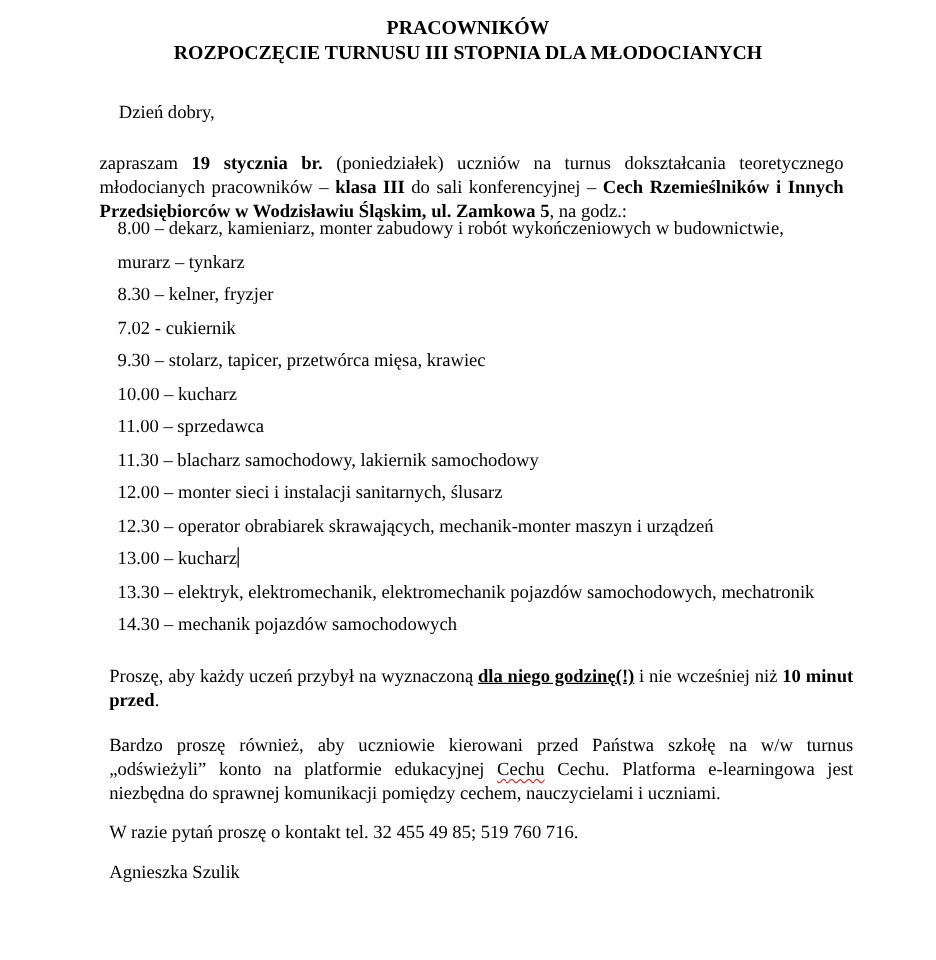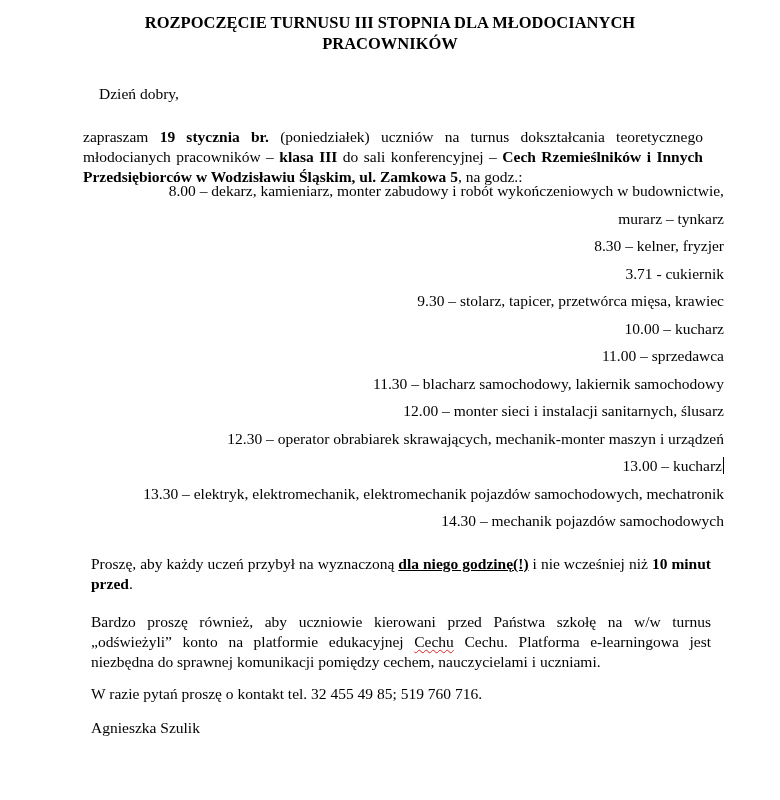--- a/index.html
+++ b/index.html
@@ -12,21 +12,21 @@
   .title {
     position: absolute; left: 100px; top: 12px; width: 580px;
     text-align: center; font-weight: bold; font-size: 16.5px; line-height: 21px;
   }
   .greeting { position: absolute; left: 99px; top: 84px; line-height: 20px; }
   .intro {
     position: absolute; left: 83px; top: 107px; width: 620px;
     text-align: justify; line-height: 20px; text-align-last: left; margin-top: 20px;
   }
   .intro b { font-weight: bold; }
-  .schedule { position: absolute; left: 84px; top: 180px; width: 640px; text-align: right; }
+  .schedule { position: absolute; left: 98px; top: 180px; width: 640px; }
   .schedule .row { height: 27.5px; line-height: 22px; white-space: nowrap; }
   .cursor {
     display: inline-block; width: 1px; height: 17px; background: #000;
     vertical-align: -3px; margin-left: 1px;
   }
   .para {
     position: absolute; left: 91px; width: 620px; line-height: 20px;
     text-align: justify; text-align-last: left;
   }
   .p-arrival { top: 554px; }
@@ -37,33 +37,33 @@
   .spell {
     text-decoration: underline wavy #e02020;
     text-decoration-thickness: 1px;
     text-underline-offset: 2px;
   }
 </style>
 </head>
 <body>
 
 <div class="title">
+  <div>PRACOWNIKÓW</div>
   <div>ROZPOCZĘCIE TURNUSU III STOPNIA DLA MŁODOCIANYCH</div>
-  <div>PRACOWNIKÓW</div>
 </div>
 
 <div class="greeting">Dzień dobry,</div>
 
 <div class="intro"><span>zapraszam </span><b>19 stycznia br.</b><span> (poniedziałek) uczniów na turnus dokształcania teoretycznego młodocianych pracowników – </span><b>klasa III</b><span> do sali konferencyjnej – </span><b>Cech Rzemieślników i Innych Przedsiębiorców w Wodzisławiu Śląskim, ul. Zamkowa 5</b><span>, na godz.:</span></div>
 
 <div class="schedule">
   <div class="row">8.00 – dekarz, kamieniarz, monter zabudowy i robót wykończeniowych w budownictwie,</div>
   <div class="row">murarz – tynkarz</div>
   <div class="row">8.30 – kelner, fryzjer</div>
-  <div class="row">3.71 - cukiernik</div>
+  <div class="row">7.02 - cukiernik</div>
   <div class="row">9.30 – stolarz, tapicer, przetwórca mięsa, krawiec</div>
   <div class="row">10.00 – kucharz</div>
   <div class="row">11.00 – sprzedawca</div>
   <div class="row">11.30 – blacharz samochodowy, lakiernik samochodowy</div>
   <div class="row">12.00 – monter sieci i instalacji sanitarnych, ślusarz</div>
   <div class="row">12.30 – operator obrabiarek skrawających, mechanik-monter maszyn i urządzeń</div>
   <div class="row"><span>13.00 – kucharz</span><span class="cursor"></span></div>
   <div class="row">13.30 – elektryk, elektromechanik, elektromechanik pojazdów samochodowych, mechatronik</div>
   <div class="row">14.30 – mechanik pojazdów samochodowych</div>
 </div>

